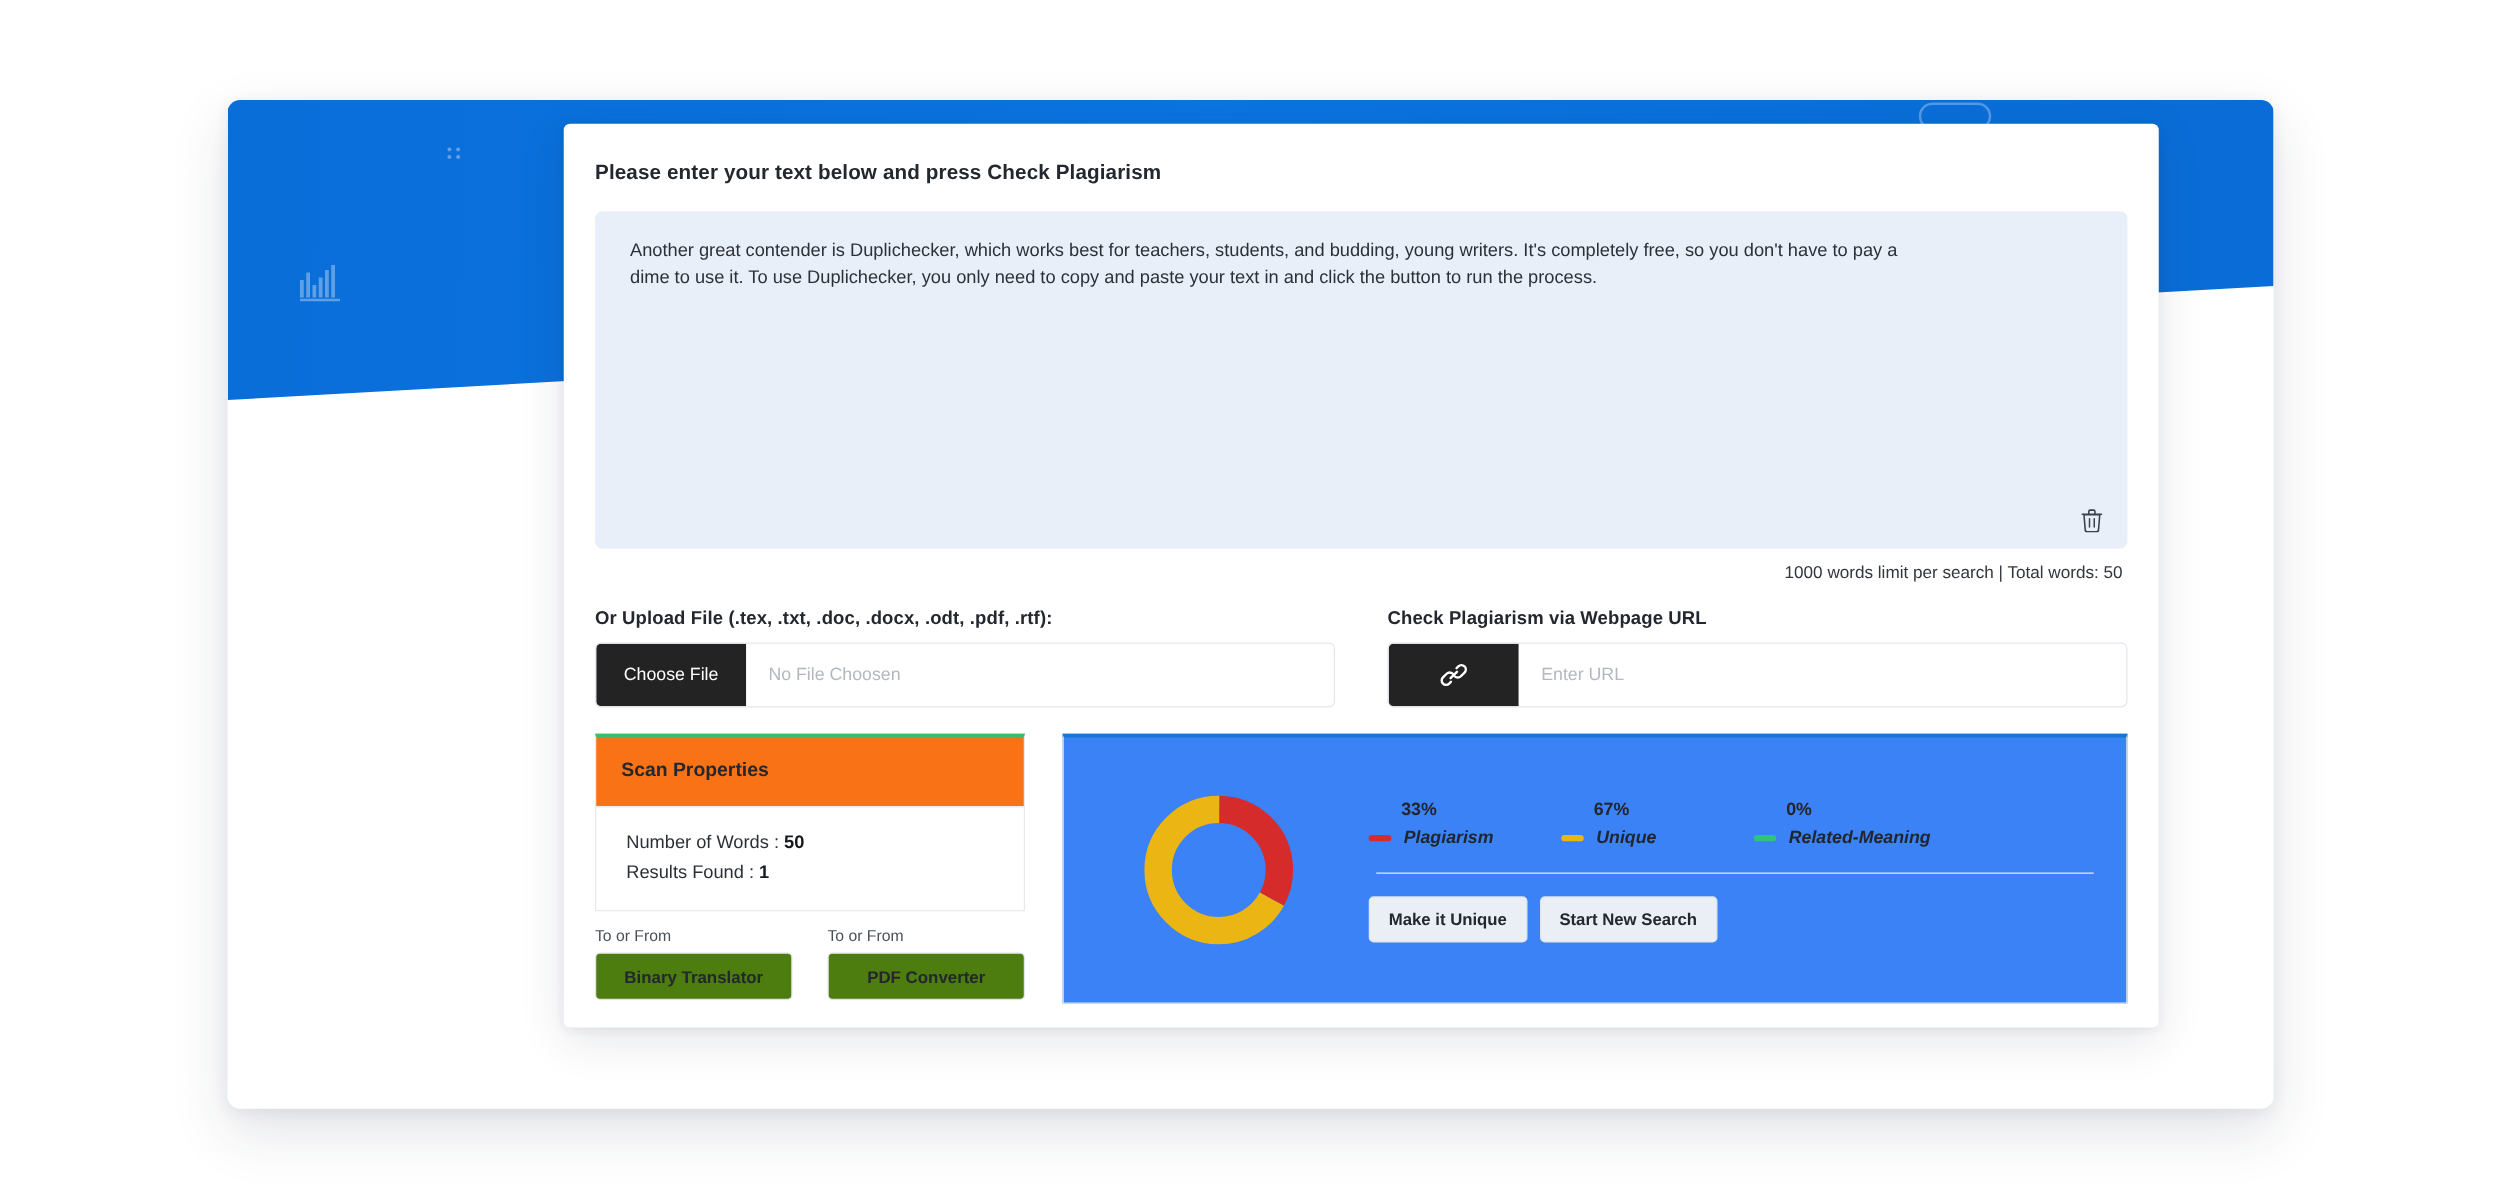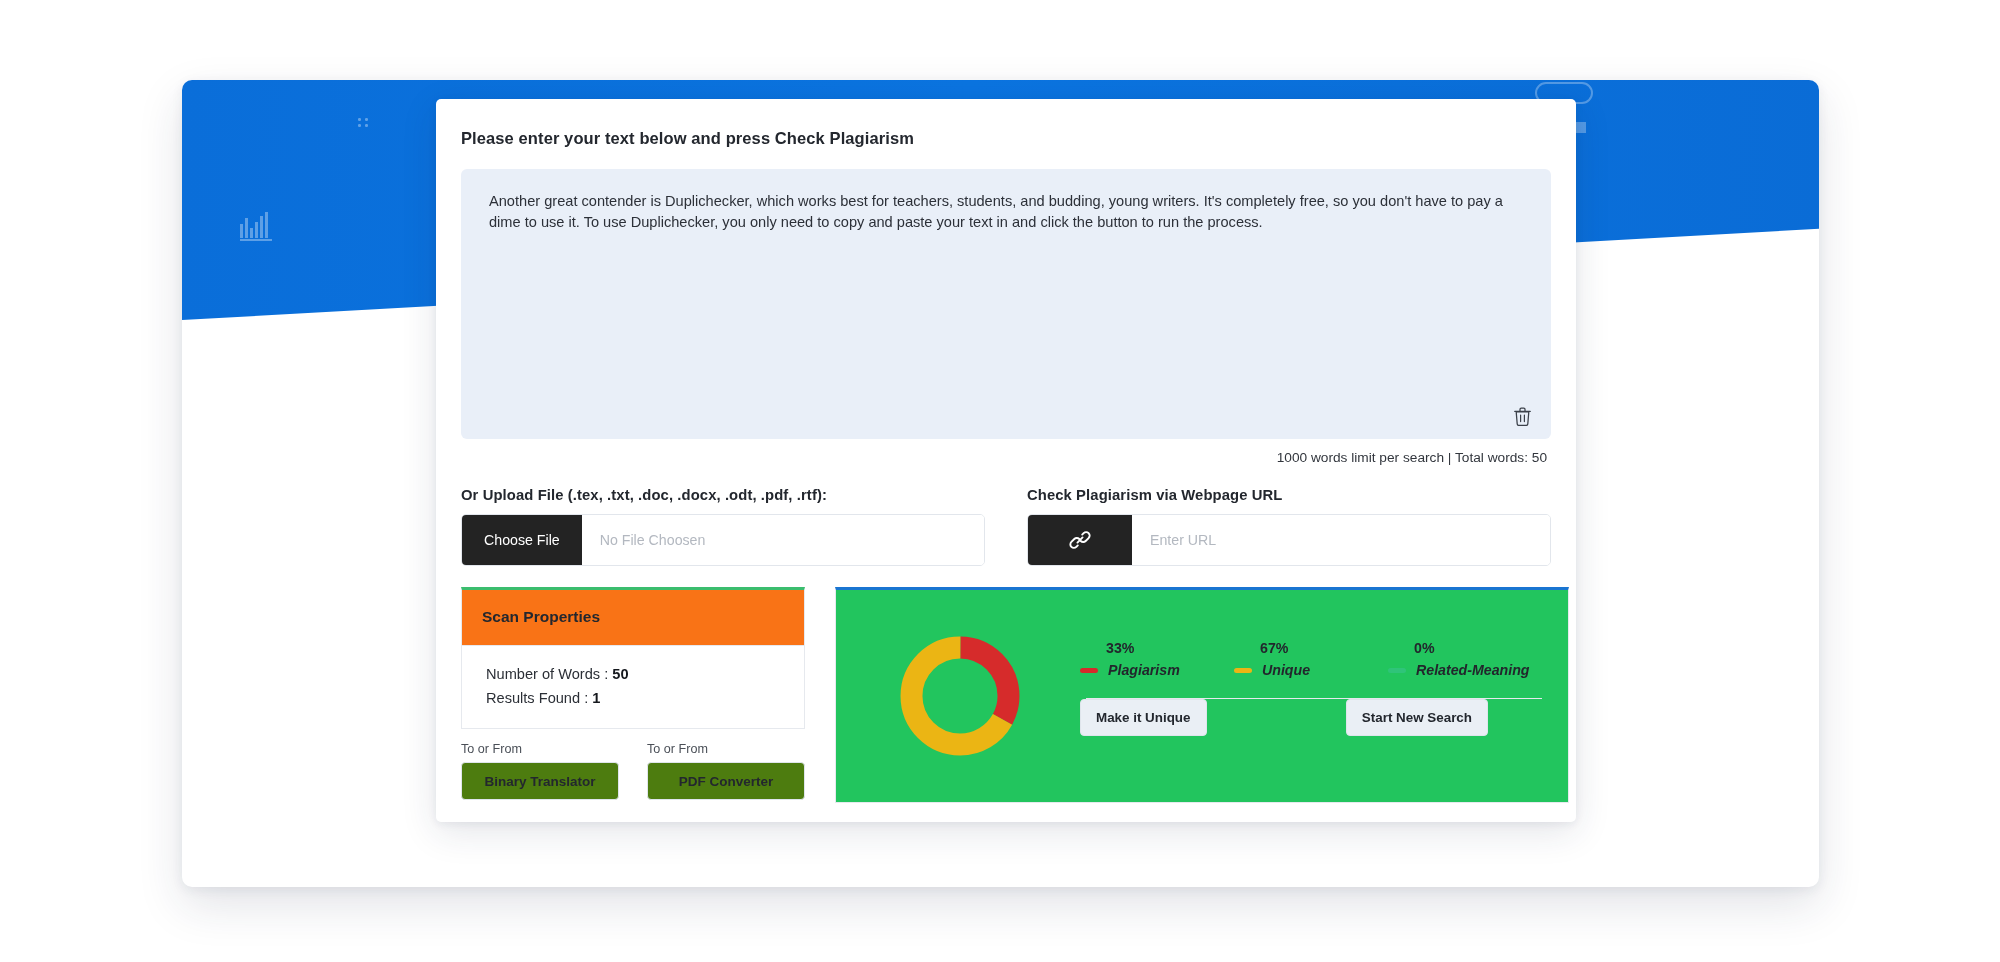--- a/index.html
+++ b/index.html
@@ -81,23 +81,23 @@
     top: 2px;
     width: 58px;
     height: 22px;
     border: 2px solid rgba(255,255,255,0.30);
     border-radius: 40px;
   }
 
   
   .card {
     position: absolute;
-    left: 254px;
+    left: 269px;
     top: 19px;
-    width: 1140px;
+    width: 1276px;
     height: 723px;
     background: #ffffff;
     border-radius: 5px;
     box-shadow: 0 10px 36px rgba(30, 45, 70, 0.12),
                 0 2px 8px rgba(30, 45, 70, 0.07);
     padding: 0 25px;
   }
 
   .card-title {
     margin-top: 30px;
@@ -249,21 +249,21 @@
     border-radius: 4px;
     font-size: 13.5px;
     font-weight: bold;
     color: #23272e;
     cursor: pointer;
   }
 
   
   .results-col { flex: 1; }
   .results-panel {
-    background: #22c55e;
+    background: #3b82f6;
     border: 1px solid #e6e9ee;
     border-top: 3px solid #1975d1;
     height: 216px;
     display: flex;
     align-items: flex-start;
     padding: 26px 26px 20px 34px;
   }
 
   .donut-box {
     width: 128px;
@@ -313,21 +313,22 @@
 
   .legend-divider {
     height: 1px;
     background: #e6e9ee;
     margin: 20px 0 0 6px;
   }
 
   .action-row {
     display: flex;
     gap: 10px;
-    justify-content: space-between;
+    justify-content: flex-start;
+    margin-top: 18px;
     padding-right: 54px;
   }
   .action-btn {
     background: #eaeff5;
     border: 1px solid #dfe5ec;
     border-radius: 4px;
     padding: 10px 15px;
     font-size: 13.4px;
     font-weight: bold;
     color: #23272e;

